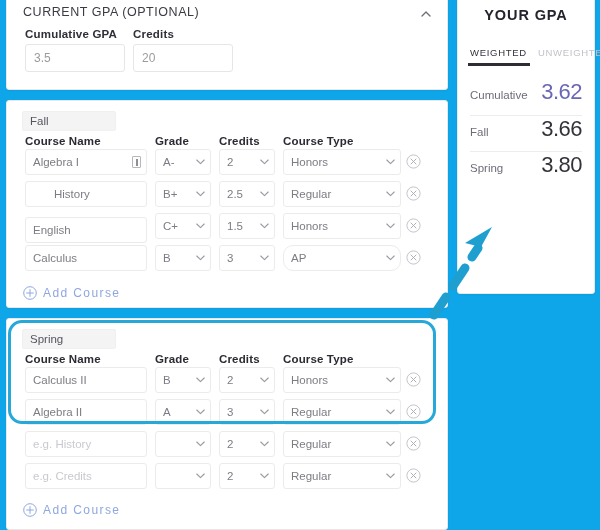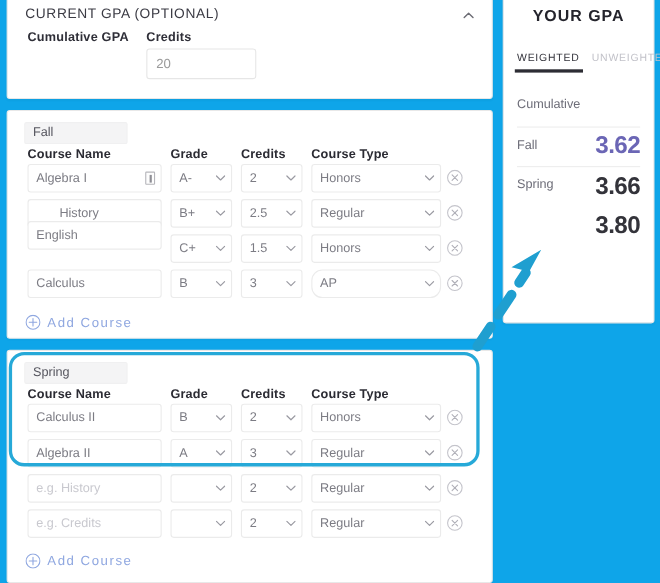--- a/index.html
+++ b/index.html
@@ -127,21 +127,21 @@
     position: absolute; left: 12px; right: 12px; height: 36px;
     border-top: 1px solid #ededed;
   }
   .gpa-row:first-of-type { border-top: none; }
   .gpa-label {
     position: absolute; left: 0; top: 10px;
     font-size: 11.5px; color: #6d6d78;
   }
   .gpa-value {
     position: absolute; right: 0; top: 0;
-    font-size: 22px; font-weight: 700; letter-spacing: -0.5px; margin-top: 40px;
+    font-size: 22px; font-weight: 400; letter-spacing: -0.5px;
   }
 
   
   #spring-highlight {
     position: absolute; left: 8px; top: 320px; width: 428px; height: 104px;
     border: 3px solid #26a9d8; border-radius: 14px; box-sizing: border-box;
     pointer-events: none;
   }
   #arrow-svg { position: absolute; left: 420px; top: 205px; pointer-events: none; }
 </style>
@@ -152,20 +152,21 @@
 
   <div class="card" id="current-gpa-card">
     <div class="cg-title">CURRENT GPA (OPTIONAL)</div>
     <div class="cg-chevron">
       <svg width="14" height="14" viewBox="0 0 14 14">
           <path d="M3 9 L7 5 L11 9" stroke="#6d6d75" stroke-width="1.3" fill="none" stroke-linecap="round" stroke-linejoin="round"></path>
         </svg>
     </div>
     <div class="cg-fieldlabel" id="lbl-cum">Cumulative GPA</div>
     <div class="cg-fieldlabel" id="lbl-cred">Credits</div>
+    <div class="cg-input" id="inp-cum">3.5</div>
     <div class="cg-input" id="inp-cred">20</div>
   </div>
 
   <div class="card" id="fall-card">
       <div class="term-badge">Fall</div>
       <div class="col-head" style="left: 18px; top: 34px;">Course Name</div>
       <div class="col-head" style="left: 148px; top: 34px;">Grade</div>
       <div class="col-head" style="left: 212px; top: 34px;">Credits</div>
       <div class="col-head" style="left: 276px; top: 34px;">Course Type</div>
       <div class="fld name-cell" style="top: 48px;">Algebra I</div>
@@ -212,21 +213,21 @@
         <svg width="9" height="6" viewBox="0 0 9 6">
           <path d="M0.8 1 L4.5 4.6 L8.2 1" stroke="#9a9aa2" stroke-width="1.1" fill="none" stroke-linecap="round" stroke-linejoin="round"></path>
         </svg>
       </div>
       <div class="del-btn" style="left: 399px; top: 85px;">
         <svg width="15" height="15" viewBox="0 0 15 15">
           <circle cx="7.5" cy="7.5" r="6.6" stroke="#c4c4cb" stroke-width="1" fill="none"></circle>
           <path d="M5 5 L10 10 M10 5 L5 10" stroke="#b0b0b8" stroke-width="1" stroke-linecap="round"></path>
         </svg>
       </div>
-      <div class="fld name-cell" style="top: 100px;">English</div>
+      <div class="fld name-cell" style="top: 116px;">English</div>
       <div class="fld sel grade-cell" style="top: 112px;">C+</div>
       <div class="caret" style="left: 189px; top: 122px;">
         <svg width="9" height="6" viewBox="0 0 9 6">
           <path d="M0.8 1 L4.5 4.6 L8.2 1" stroke="#9a9aa2" stroke-width="1.1" fill="none" stroke-linecap="round" stroke-linejoin="round"></path>
         </svg>
       </div>
       <div class="fld sel cred-cell" style="top: 112px;">1.5</div>
       <div class="caret" style="left: 253px; top: 122px;">
         <svg width="9" height="6" viewBox="0 0 9 6">
           <path d="M0.8 1 L4.5 4.6 L8.2 1" stroke="#9a9aa2" stroke-width="1.1" fill="none" stroke-linecap="round" stroke-linejoin="round"></path>

